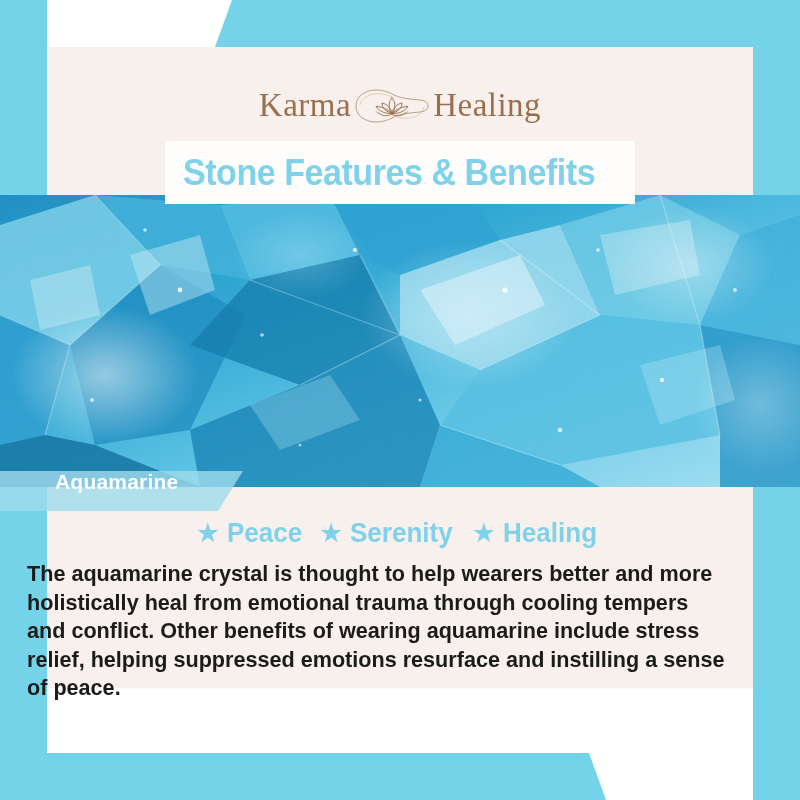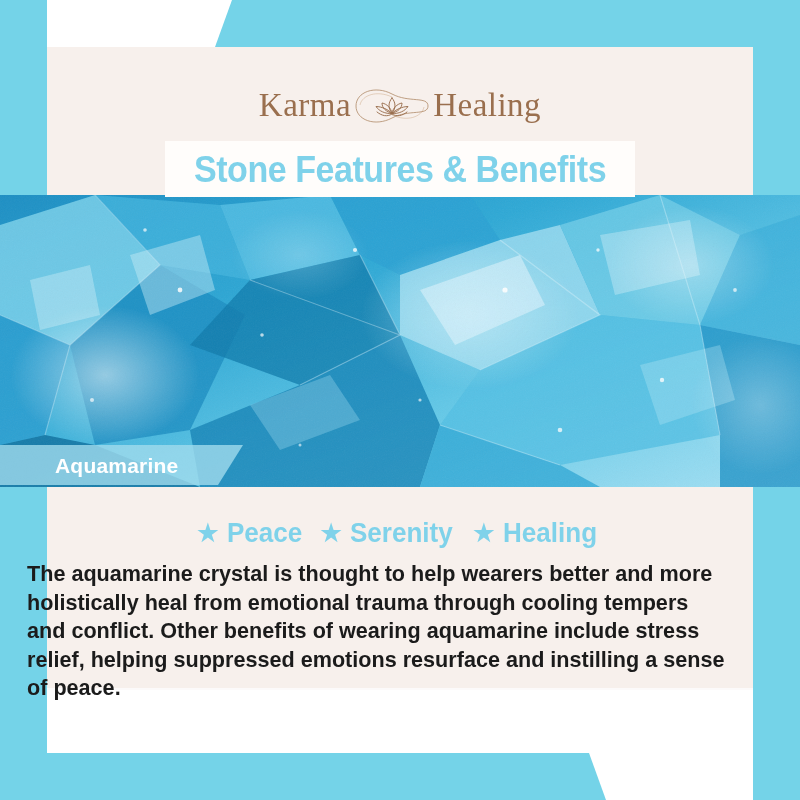--- a/index.html
+++ b/index.html
@@ -63,23 +63,23 @@
     color:#9a6f4e;
     letter-spacing:0.5px;
     line-height:1;
   }
   #lotus-mark { width:74px; height:46px; display:block; }
 
   
   #title-banner {
     position:absolute;
     left:165px; top:141px;
-    width:470px; height:56px;
+    width:470px; height:63px;
     background:#fffdfb;
-    display:flex; align-items:center; justify-content:center;
+    display:flex; align-items:center; justify-content:flex-start;
     z-index:4;
   }
   #title-text {
     font-family:"Liberation Sans Narrow","Liberation Sans", sans-serif;
     font-weight:bold;
     font-size:37px;
     letter-spacing:-0.5px;
     color:#7fd2ea;
     transform:scaleX(0.92);
     transform-origin:center;
@@ -93,25 +93,25 @@
     left:0; right:0; top:195px; height:292px;
     overflow:hidden;
     z-index:2;
     background:#29a8d4;
   }
   #photo svg { display:block; width:100%; height:100%; }
 
   
   #stone-label {
     position:absolute;
-    left:0; top:445px;
+    left:0; top:471px;
     width:243px; height:40px;
     background:rgba(160,219,236,0.80);
     clip-path: polygon(0 0, 100% 0, 218px 100%, 0 100%);
-    display:flex; align-items:center;
+    display:flex; align-items:flex-start;
     z-index:5;
   }
   #stone-label-text {
     margin-left:55px;
     color:#ffffff;
     font-size:21px;
     font-weight:bold;
     letter-spacing:0.2px;
     line-height:1;
   }

